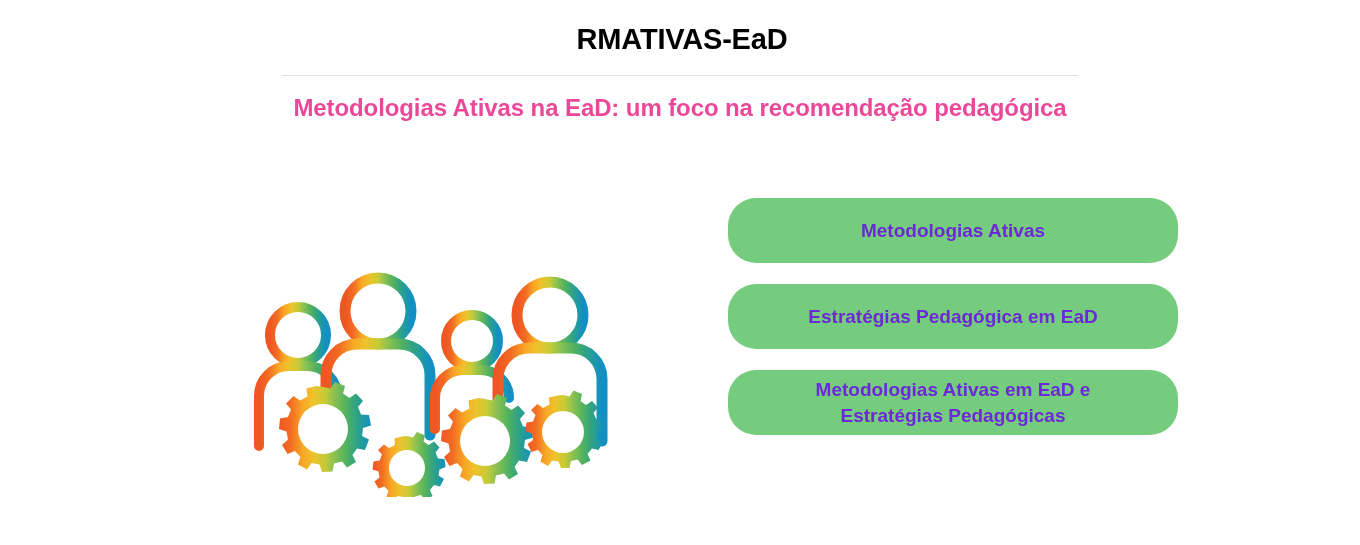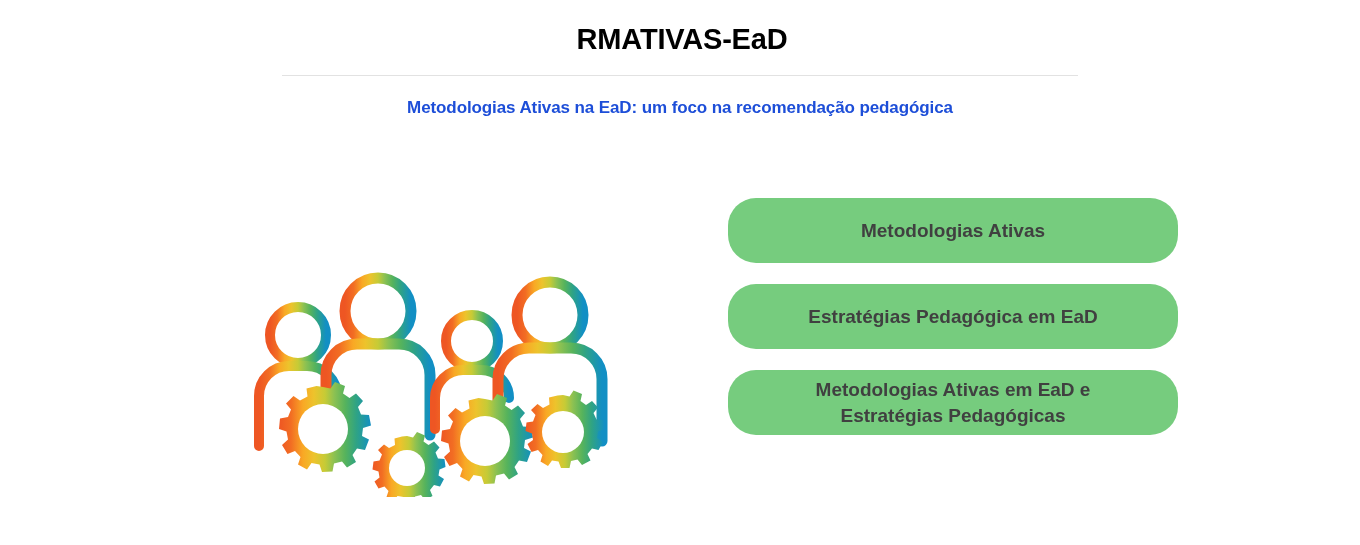--- a/index.html
+++ b/index.html
@@ -41,24 +41,24 @@
     background: #e2e2e2;
     margin: 19px auto 0 auto;
     position: relative;
     left: 0px;
     border: 0;
   }
   .app-subtitle {
     margin: 20px 0 0 0;
     text-align: center;
     font-family: "Liberation Sans", sans-serif;
-    font-size: 17px;
+    font-size: 24px;
     font-weight: bold;
     line-height: 24px;
-    color: #1d4ed8;
+    color: #ec4899;
     letter-spacing: -0.1px;
   }
 
   
   .main {
     position: absolute;
     top: 155px;
     left: 0;
     width: 1360px;
     height: 390px;
@@ -91,21 +91,21 @@
     justify-content: center;
     text-align: center;
     width: 450px;
     min-height: 65px;
     box-sizing: border-box;
     padding: 6px 14px;
     margin-bottom: 21px;
     background: #76cc7e;
     border: none;
     border-radius: 28px;
-    color: #404040;
+    color: #6d28d9;
     font-family: "Liberation Sans", sans-serif;
     font-size: 19px;
     font-weight: bold;
     line-height: 26px;
     cursor: pointer;
     -webkit-font-smoothing: antialiased;
   }
   .menu-button:last-child { margin-bottom: 0; }
   .menu-button .btn-label { display: block; white-space: pre-line; }
 </style>

